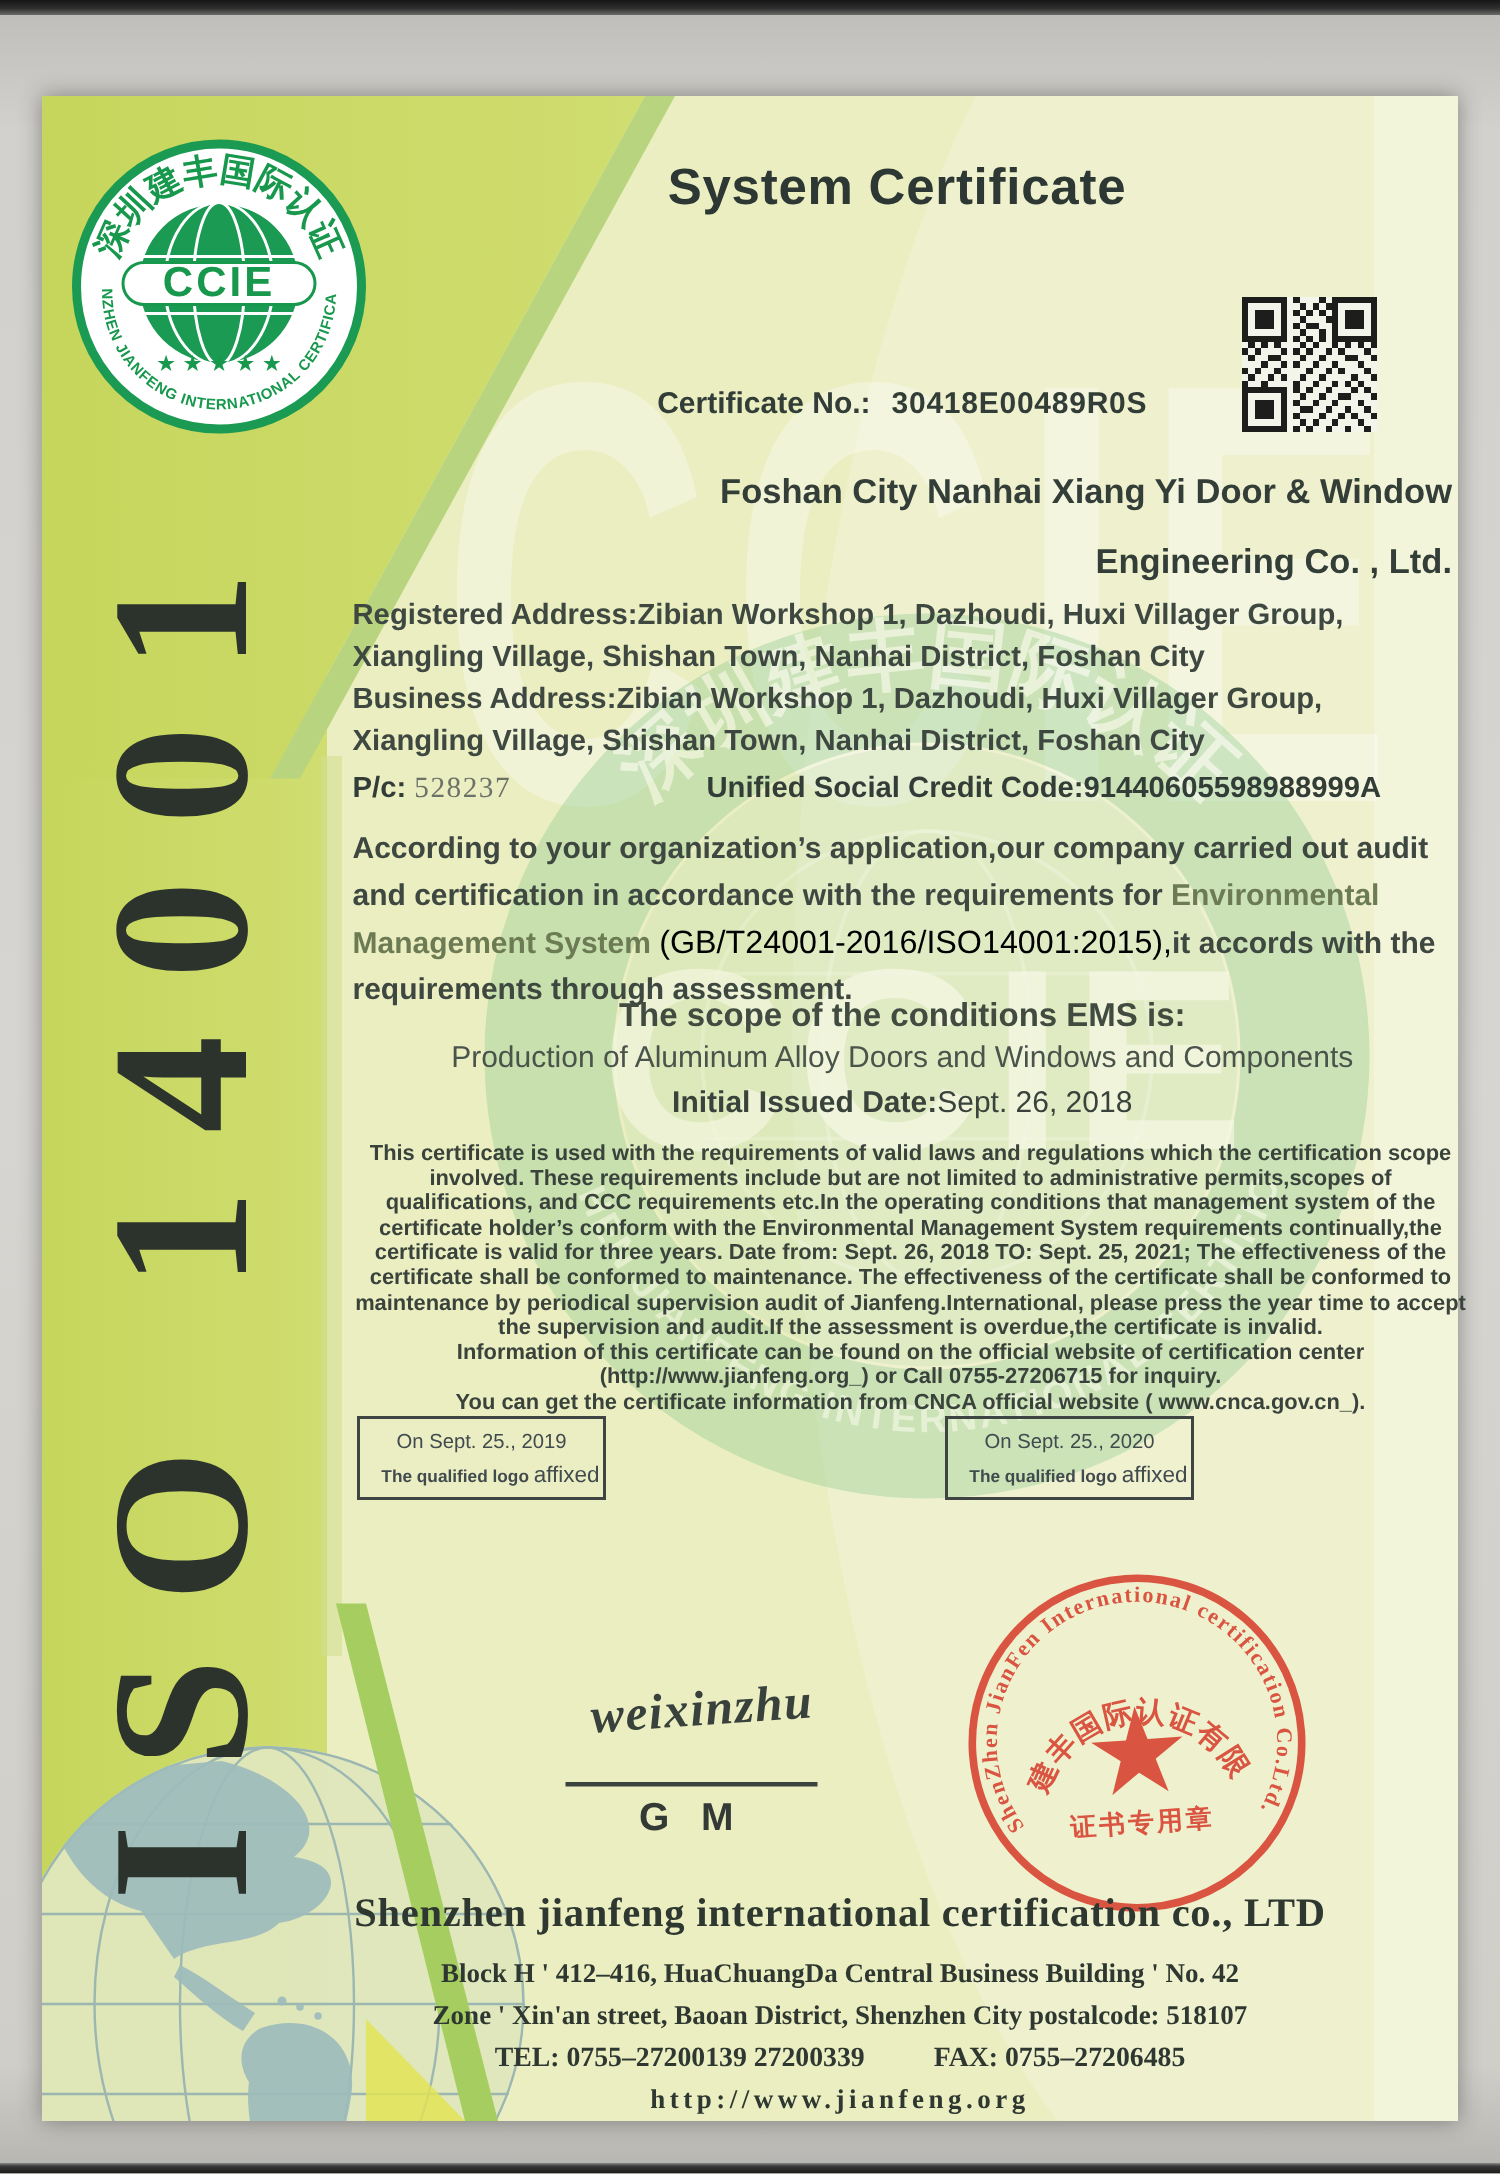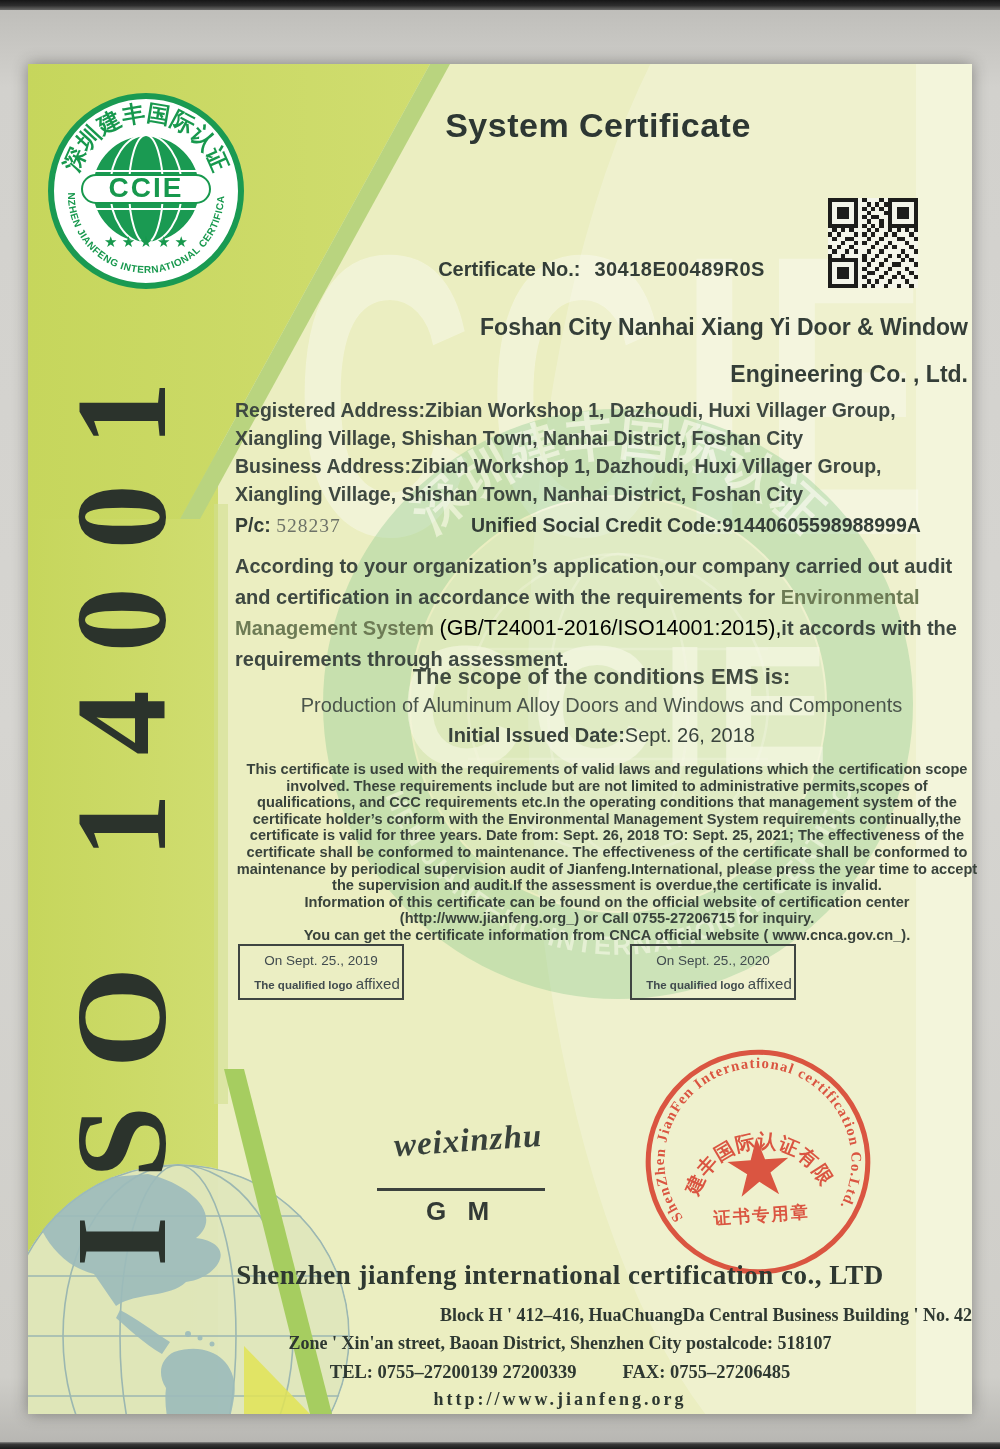--- a/index.html
+++ b/index.html
@@ -63,21 +63,21 @@
   .sig-hand{position:absolute;left:340px;top:1058px;width:200px;text-align:center;
     font-family:cursive;font-style:italic;font-weight:bold;font-size:33px;color:#38413b;
     transform:rotate(-4deg);letter-spacing:1px;}
   .sig-line{position:absolute;left:349px;top:1124px;width:168px;height:3px;background:#3c423e;}
   .sig-role{position:absolute;left:349px;top:1132px;width:168px;text-align:center;
     font-size:26px;font-weight:bold;letter-spacing:7px;color:#333a35;}
   .seal-wrap{position:absolute;left:608px;top:976px;width:244px;height:244px;}
   .footer{position:absolute;left:120px;top:1196px;width:824px;text-align:center;
     font-family:"Liberation Serif",serif;color:#2e3831;font-weight:bold;}
   .footer .co{font-size:27px;letter-spacing:.5px;}
-  .footer .l1{font-size:18px;margin-top:14px;text-align:right;}
+  .footer .l1{font-size:18px;margin-top:14px;}
   .footer .l2{font-size:18px;margin-top:7px;}
   .footer .l3{font-size:18.5px;margin-top:8px;}
   .footer .l3 .fax{margin-left:46px;}
   .footer .l4{font-size:18px;margin-top:6px;letter-spacing:3px;}
 </style>
 </head>
 <body>
 
 <div class="scan-strip-top"></div>
 <div class="scan-strip-bottom"></div>

